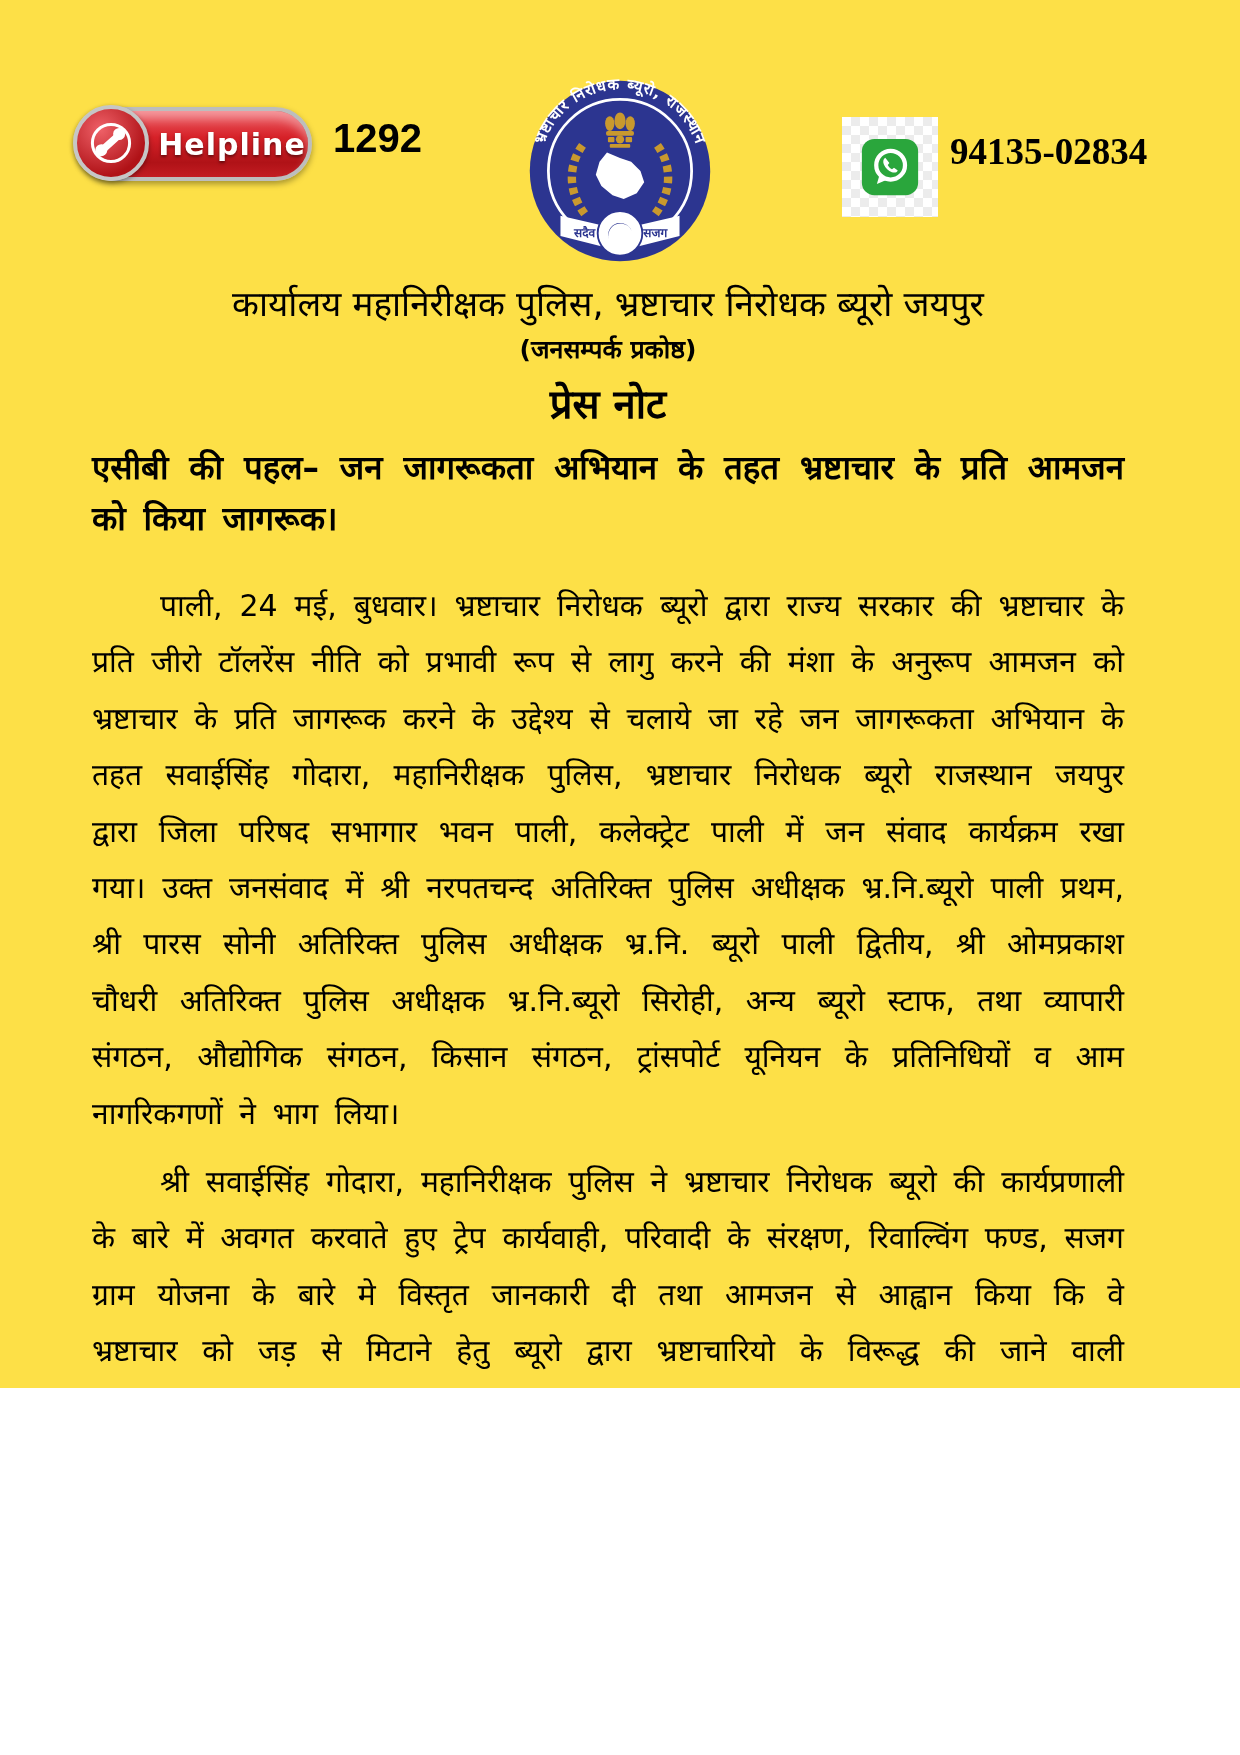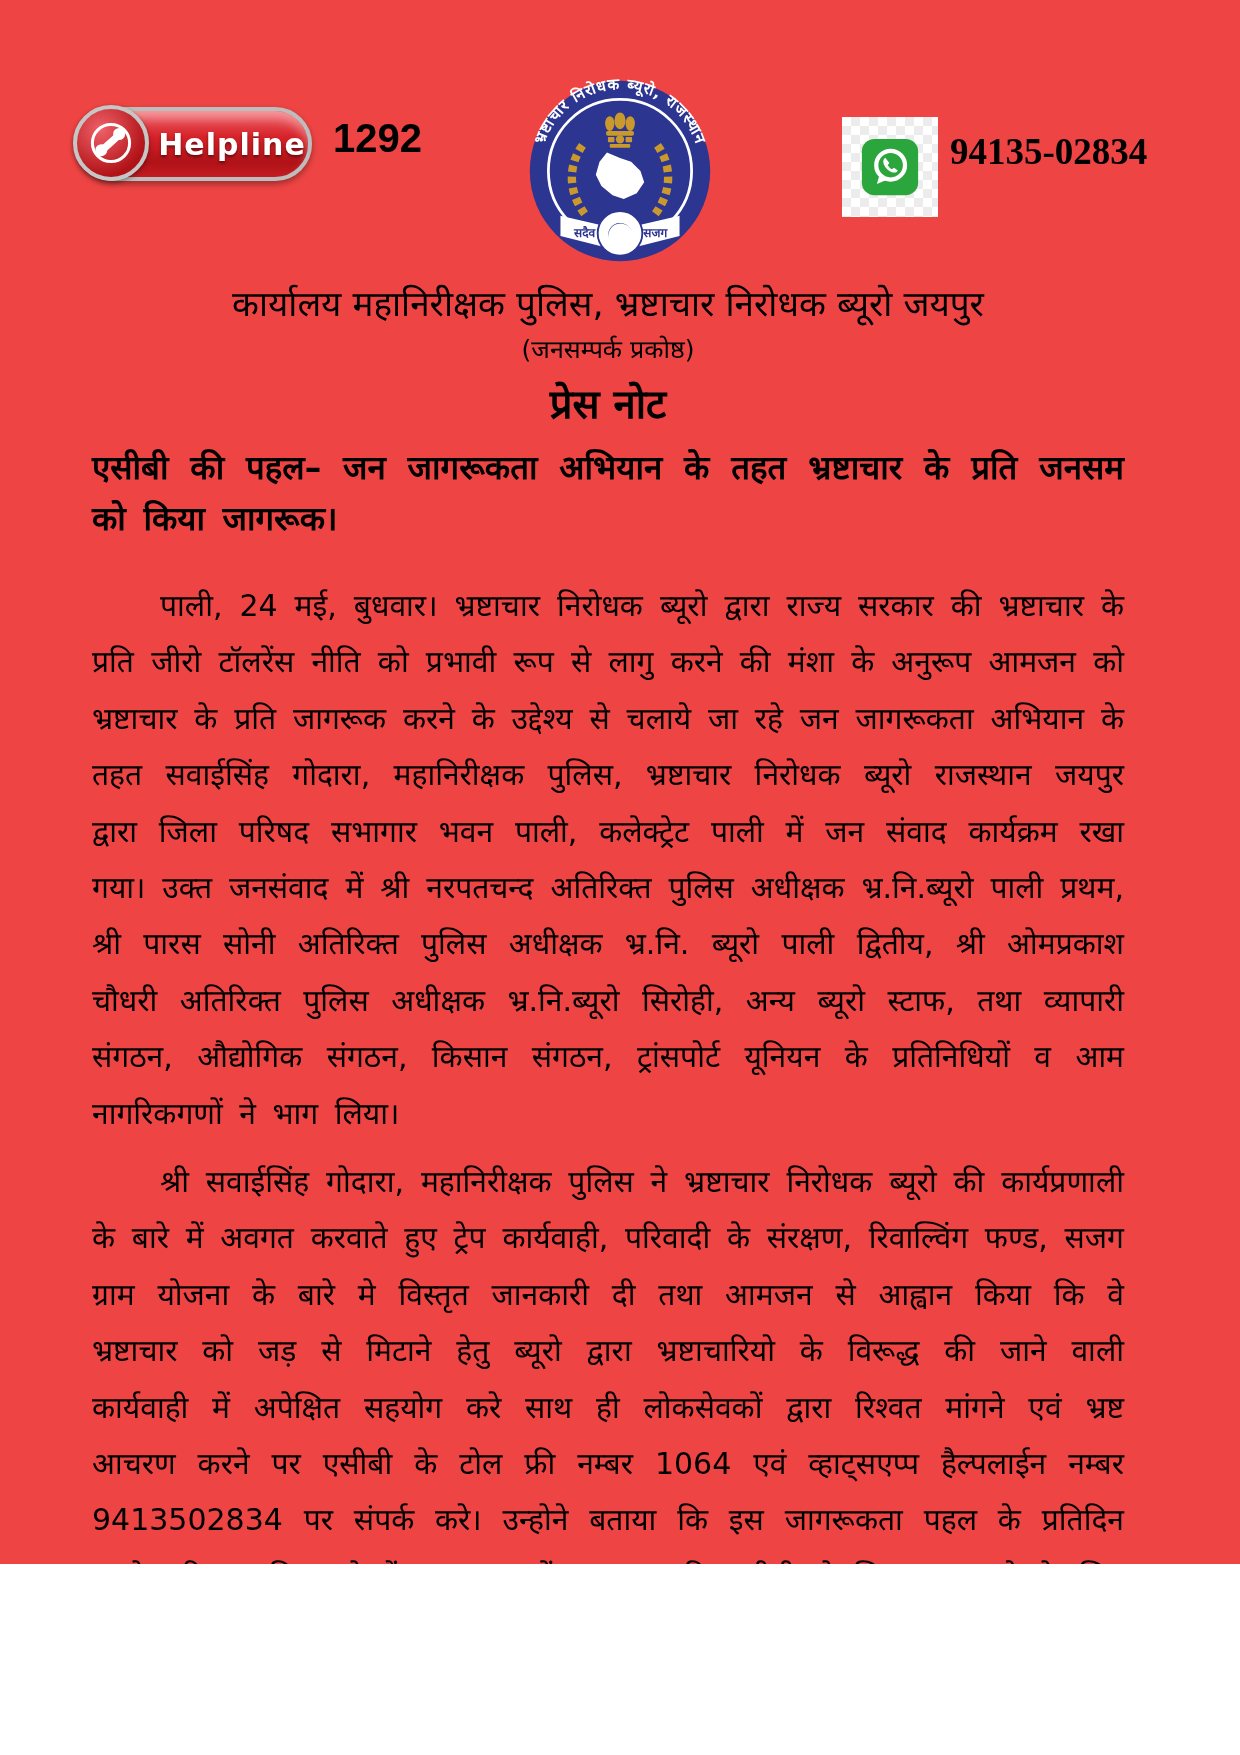--- a/index.html
+++ b/index.html
@@ -1,18 +1,18 @@
 <!DOCTYPE html>
 <html><head>
 <meta charset="utf-8">
 <style>
   * { margin:0; padding:0; box-sizing:border-box; }
   html,body { background:#ffffff; }
   .page {
-    position:relative; width:1240px; height:1564px; background:#ef4444;
+    position:relative; width:1240px; height:1388px; background:#fde047;
     font-family:"DejaVu Sans","Liberation Sans",sans-serif; color:#000; overflow:hidden;
   }
 
   
   .helpline-badge {
     position:absolute; left:76px; top:107px; width:236px; height:74px; border-radius:40px;
     background:linear-gradient(180deg,#ef6168 0%,#d62128 40%,#b01217 78%,#c31c22 100%);
     border:4px solid #bdbdbd;
     box-shadow:0 3px 6px rgba(0,0,0,.35), inset 0 8px 10px rgba(255,255,255,.35);
   }
@@ -41,21 +41,21 @@
   }
   .wa-icon { width:60px; height:60px; }
   .wa-number {
     position:absolute; left:950px; top:130px; font-size:37px; font-weight:bold;
     font-family:Liberation Serif, serif;
   }
 
   
   .main { position:absolute; left:92px; top:283px; width:1032px; }
   .doc-title   { text-align:center; font-size:35px; font-weight:normal; line-height:1.25; }
-  .doc-subtitle{ text-align:center; font-size:25px; font-weight:normal; margin-top:4px; }
+  .doc-subtitle{ text-align:center; font-size:25px; font-weight:bold; margin-top:4px; }
   .press-note  { text-align:center; font-size:40px; font-weight:bold; margin-top:10px; }
   .headline {
     font-size:33px; font-weight:bold; line-height:1.55; margin-top:12px;
     text-align:justify; word-spacing:6px;
   }
   .para {
     font-size:30px; line-height:1.88; text-align:justify; text-indent:68px; word-spacing:7px;
   }
   .para1 { margin-top:34px; }
   .para2 { margin-top:12px; }
@@ -118,18 +118,18 @@
       <path d="M 13.5 37.5 L 16 29 L 22 34 Z" fill="#ffffff"></path>
       <path d="M 20.2 16.5 c -1.8 1 -2 3.4 -1 5.6 c 1.3 2.8 3.4 5 6.3 6 c 2 0.7 4 0.3 4.7 -1.4 l -3 -2.2 l -1.6 1.2 c -1.5 -0.6 -2.7 -1.9 -3.4 -3.4 l 1.3 -1.6 z" fill="#ffffff"></path>
     </svg>
   </div>
   <span class="wa-number">94135-02834</span>
 
   <div class="main">
     <div class="doc-title">कार्यालय महानिरीक्षक पुलिस, भ्रष्टाचार निरोधक ब्यूरो जयपुर</div>
     <div class="doc-subtitle">(जनसम्पर्क प्रकोष्ठ)</div>
     <div class="press-note">प्रेस नोट</div>
-    <div class="headline">एसीबी की पहल– जन जागरूकता अभियान के तहत भ्रष्टाचार के प्रति जनसम को किया जागरूक।</div>
+    <div class="headline">एसीबी की पहल– जन जागरूकता अभियान के तहत भ्रष्टाचार के प्रति आमजन को किया जागरूक।</div>
     <p class="para para1">पाली, 24 मई, बुधवार। भ्रष्टाचार निरोधक ब्यूरो द्वारा राज्य सरकार की भ्रष्टाचार के प्रति जीरो टॉलरेंस नीति को प्रभावी रूप से लागु करने की मंशा के अनुरूप आमजन को भ्रष्टाचार के प्रति जागरूक करने के उद्देश्य से चलाये जा रहे जन जागरूकता अभियान के तहत सवाईसिंह गोदारा, महानिरीक्षक पुलिस, भ्रष्टाचार निरोधक ब्यूरो राजस्थान जयपुर द्वारा जिला परिषद सभागार भवन पाली, कलेक्ट्रेट पाली में जन संवाद कार्यक्रम रखा गया। उक्त जनसंवाद में श्री नरपतचन्द अतिरिक्त पुलिस अधीक्षक भ्र.नि.ब्यूरो पाली प्रथम, श्री पारस सोनी अतिरिक्त पुलिस अधीक्षक भ्र.नि. ब्यूरो पाली द्वितीय, श्री ओमप्रकाश चौधरी अतिरिक्त पुलिस अधीक्षक भ्र.नि.ब्यूरो सिरोही, अन्य ब्यूरो स्टाफ, तथा व्यापारी संगठन, औद्योगिक संगठन, किसान संगठन, ट्रांसपोर्ट यूनियन के प्रतिनिधियों व आम नागरिकगणों ने भाग लिया।</p>
     <p class="para para2">श्री सवाईसिंह गोदारा, महानिरीक्षक पुलिस ने भ्रष्टाचार निरोधक ब्यूरो की कार्यप्रणाली के बारे में अवगत करवाते हुए ट्रेप कार्यवाही, परिवादी के संरक्षण, रिवाल्विंग फण्ड, सजग ग्राम योजना के बारे मे विस्तृत जानकारी दी तथा आमजन से आह्वान किया कि वे भ्रष्टाचार को जड़ से मिटाने हेतु ब्यूरो द्वारा भ्रष्टाचारियो के विरूद्ध की जाने वाली कार्यवाही में अपेक्षित सहयोग करे साथ ही लोकसेवकों द्वारा रिश्वत मांगने एवं भ्रष्ट आचरण करने पर एसीबी के टोल फ्री नम्बर 1064 एवं व्हाट्सएप्प हैल्पलाईन नम्बर 9413502834 पर संपर्क करे। उन्होने बताया कि इस जागरूकता पहल के प्रतिदिन अच्छे परिणाम मिल रहे हैं। आमजन में भ्रष्टाचार की एसीबी से शिकायत करने के लिए सुलभ, सुगम एवं 24X7 सम्पर्क सुविधा के प्रति जागरुकता बढ़ रही है। महानिरीक्षक ने आमजन से अपील की हैं कि भ्रष्टाचार निरोधक ब्यूरो की टोल–फ्री हैल्पलाईन नं. 1064 एवं Whatsapp हैल्पलाईन नं. 9413502834 पर 24X7 सम्पर्क कर भ्रष्टाचार के विरूद्ध अभियान में अपना महत्वपूर्ण योगदान दें। एसीबी आपके वैध कार्य को करवाने में पूरी मदद करेगी।</p>
   </div>
 
 </div>
 
 </body></html>

